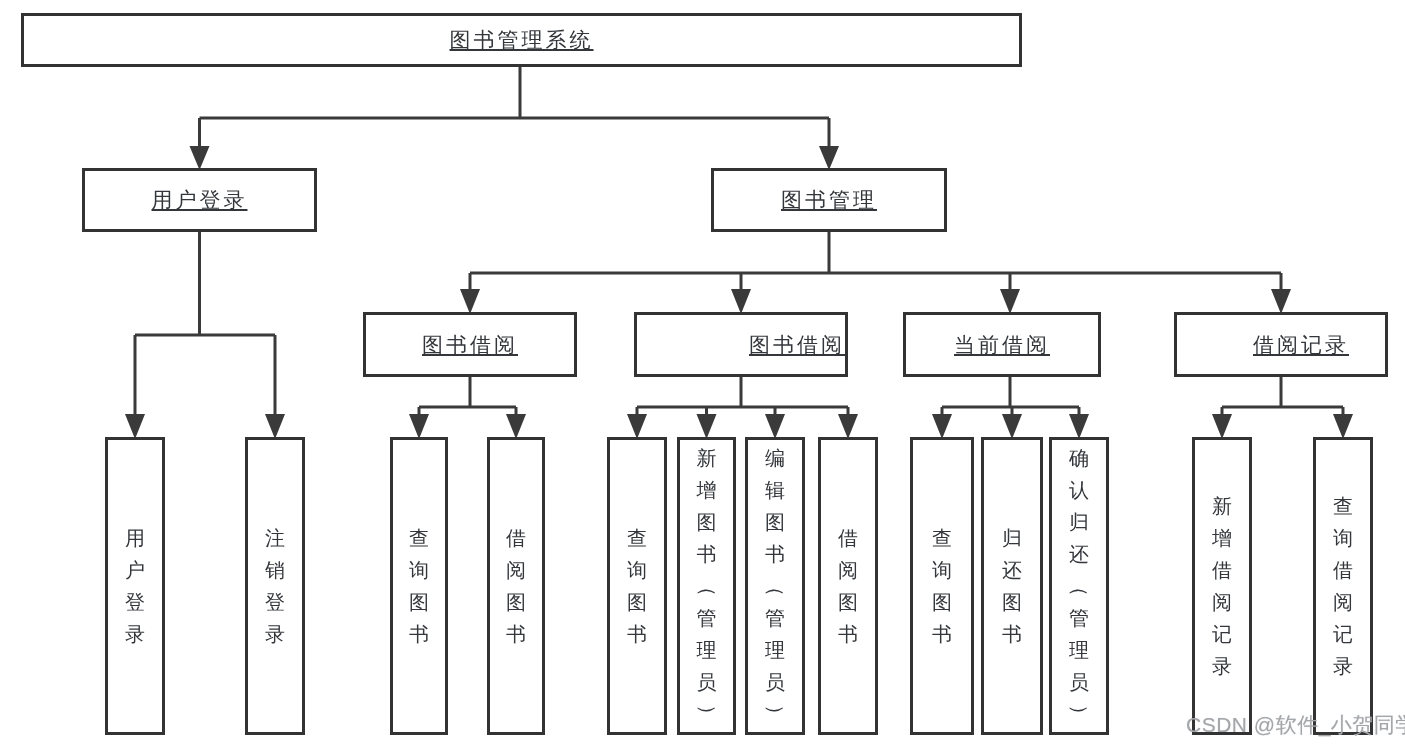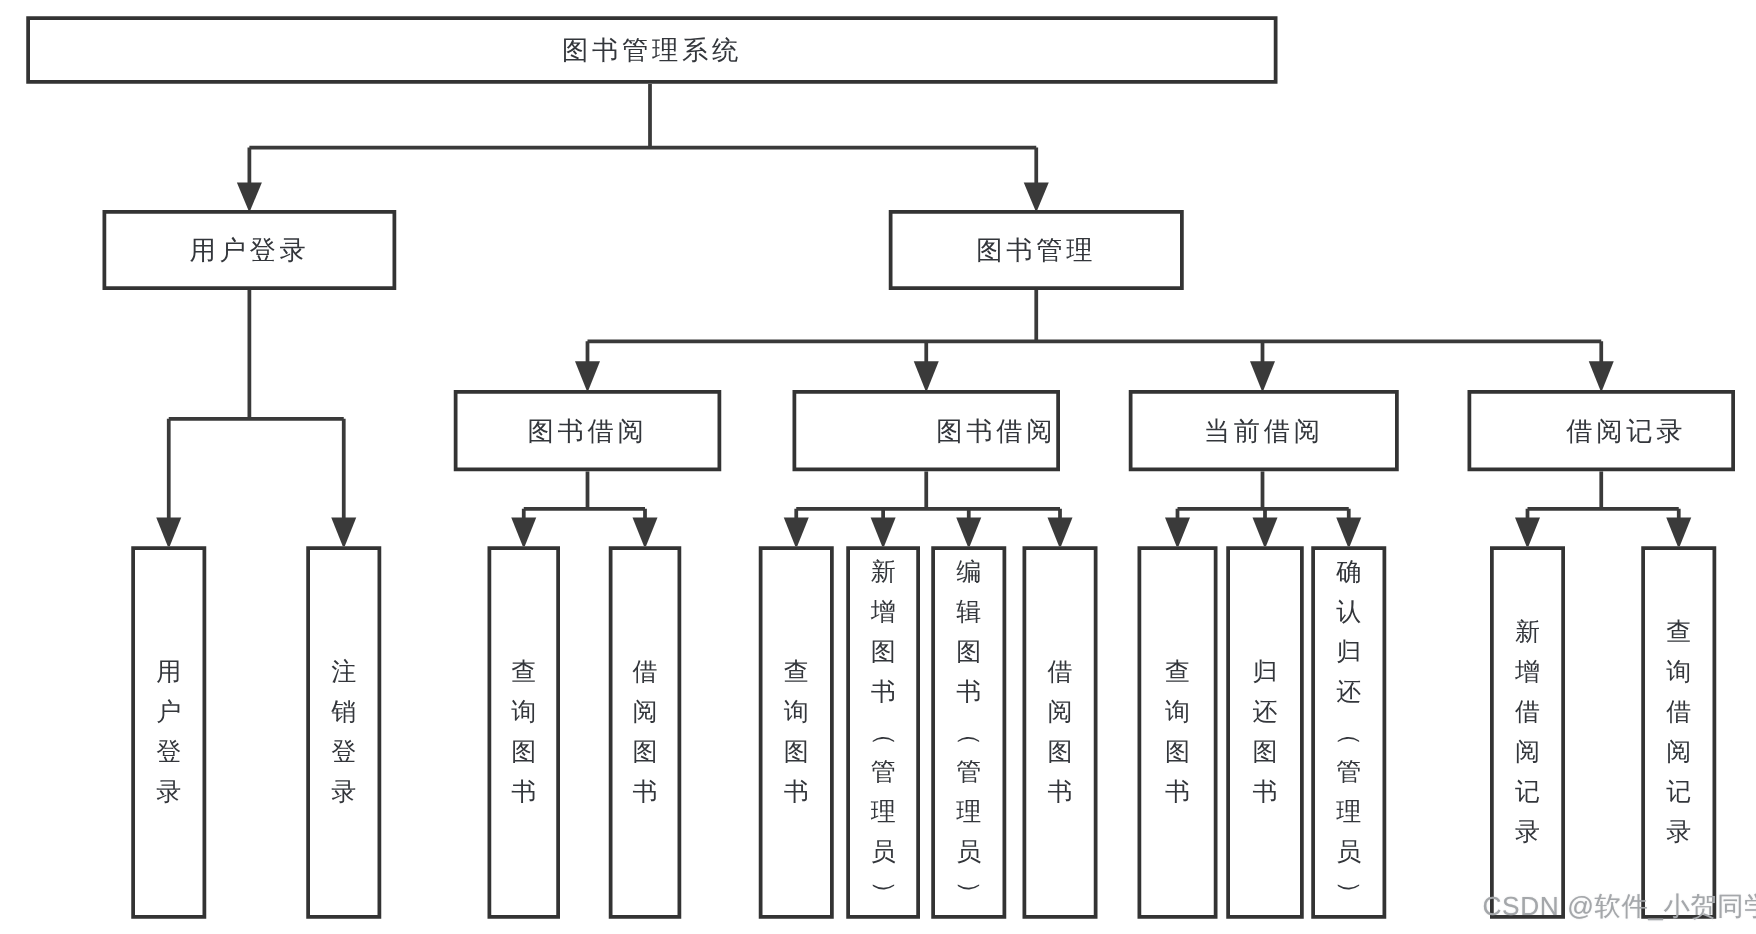--- a/index.html
+++ b/index.html
@@ -26,20 +26,21 @@
     border: 3px solid var(--box-border, #333333);
     color: var(--text, #33363b);
     display: flex;
     align-items: center;
     justify-content: center;
   }
   .hbox .lbl {
     font-size: 21px;
     letter-spacing: 3px;
     white-space: nowrap;
+    text-decoration: underline;
   }
   .vbox { padding: 2px 0; }
   .vtext {
     display: flex;
     flex-direction: column;
     align-items: center;
     justify-content: center;
     gap: 11px;
     height: 100%;
   }
@@ -119,21 +120,21 @@
   <div class="box hbox" style="left:82px; top:168px; width:235px; height:64px;">
     <span class="lbl">用户登录</span>
   </div>
 
   <div class="box hbox" style="left:363px; top:312px; width:214px; height:65px;">
     <span class="lbl">图书借阅</span>
   </div>
   <div class="box hbox" style="left:634px; top:312px; width:214px; height:65px;justify-content:flex-end;">
     <span class="lbl">图书借阅</span>
   </div>
-  <div class="box hbox" style="left:903px; top:312px; width:216px; height:65px;">
+  <div class="box hbox" style="left:903px; top:312px; width:198px; height:65px;">
     <span class="lbl">当前借阅</span>
   </div>
   <div class="box hbox" style="left:1174px; top:312px; width:214px; height:65px;padding-left:40px;">
     <span class="lbl">借阅记录</span>
   </div>
 
   <div class="box vbox" style="left:105px; top:437px; width:60px; height:298px;">
     <span class="vtext">
         <span>用</span>
         <span>户</span>

